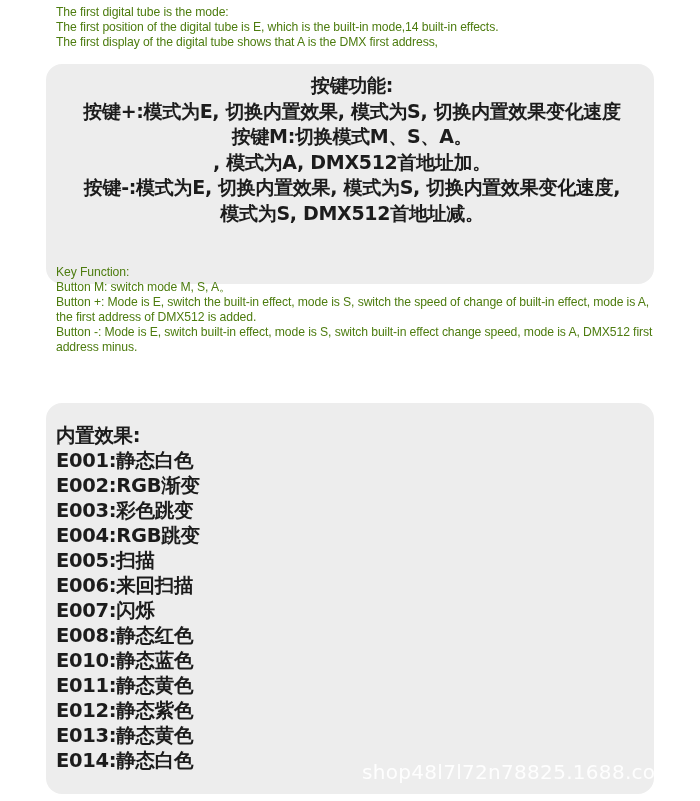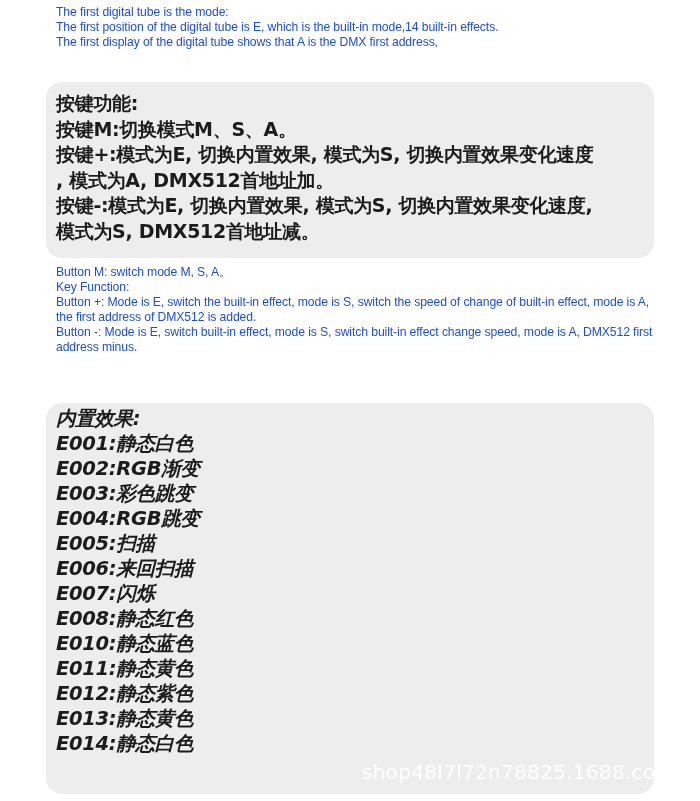--- a/index.html
+++ b/index.html
@@ -1,63 +1,63 @@
 <!DOCTYPE html>
 <html><head>
   <meta charset="utf-8">
   <style>
     html, body { margin: 0; padding: 0; background: #ffffff; }
     body { width: 700px; height: 801px; position: relative; overflow: hidden;
            font-family: "DejaVu Sans", "Liberation Sans", sans-serif; }
-    .en-block { position: absolute; left: 56px; color: #1d4ed8; font-size: 12.2px;
+    .en-block { position: absolute; left: 56px; color: #4d7c0f; font-size: 12.2px;
                 line-height: 15px; font-family: "Liberation Sans", "DejaVu Sans", sans-serif;
                 letter-spacing: -0.1px; }
     .en-block p { margin: 0; white-space: nowrap; }
     #intro { top: 5px; }
     #key-en { top: 265px; width: 600px; }
     #key-en p { white-space: normal; }
     .box { position: absolute; left: 46px; width: 608px; background: #ededed;
            border-radius: 16px; }
-    #key-box { top: 82px; height: 176px; }
+    #key-box { top: 64px; height: 220px; text-align: center; }
     #effects-box { top: 403px; height: 391px; }
     .cn { color: #1c1c1c; font-weight: bold; font-size: 19px; line-height: 25.5px;
           margin: 0; white-space: nowrap; letter-spacing: -0.3px; }
     #key-box .cn-wrap { position: absolute; left: 10px; top: 9px; width: 592px; }
-    #effects-box .cn-wrap { position: absolute; left: 10px; top: 3px; font-style: italic; }
+    #effects-box .cn-wrap { position: absolute; left: 10px; top: 20px; }
     #effects-box .cn { font-size: 19.5px; line-height: 25px; }
     .code { display: inline; }
     .sep { display: inline; }
     .watermark { position: absolute; left: 362px; top: 760px; color: #ffffff;
                  font-size: 20px; font-family: "DejaVu Sans", sans-serif;
                  letter-spacing: 0.3px; white-space: nowrap; opacity: 0.95; }
     .wm-clip { position: absolute; left: 0; top: 0; width: 654px; height: 801px; overflow: hidden; }
   </style>
 </head>
 <body>
 
 <div class="en-block" id="intro">
   <p>The first digital tube is the mode:</p>
   <p>The first position of the digital tube is E, which is the built-in mode,14 built-in effects.</p>
   <p>The first display of the digital tube shows that A is the DMX first address,</p>
 </div>
 
 <div class="box" id="key-box">
   <div class="cn-wrap">
     <p class="cn">按键功能:</p>
+    <p class="cn">按键+:模式为E, 切换内置效果, 模式为S, 切换内置效果变化速度</p>
     <p class="cn">按键M:切换模式M、S、A。</p>
-    <p class="cn">按键+:模式为E, 切换内置效果, 模式为S, 切换内置效果变化速度</p>
     <p class="cn">, 模式为A, DMX512首地址加。</p>
     <p class="cn">按键-:模式为E, 切换内置效果, 模式为S, 切换内置效果变化速度,</p>
     <p class="cn">模式为S, DMX512首地址减。</p>
   </div>
 </div>
 
 <div class="en-block" id="key-en">
+  <p>Key Function:</p>
   <p>Button M: switch mode M, S, A。</p>
-  <p>Key Function:</p>
   <p>Button +: Mode is E, switch the built-in effect, mode is S, switch the speed of change of built-in effect, mode is A, the first address of DMX512 is added.</p>
   <p>Button -: Mode is E, switch built-in effect, mode is S, switch built-in effect change speed, mode is A, DMX512 first address minus.</p>
 </div>
 
 <div class="box" id="effects-box">
   <div class="cn-wrap">
     <p class="cn">内置效果:</p>
     <div id="effects-list">
         <p class="cn"><span class="code">E001</span><span class="sep">:</span><span>静态白色</span></p>
         <p class="cn"><span class="code">E002</span><span class="sep">:</span><span>RGB渐变</span></p>

